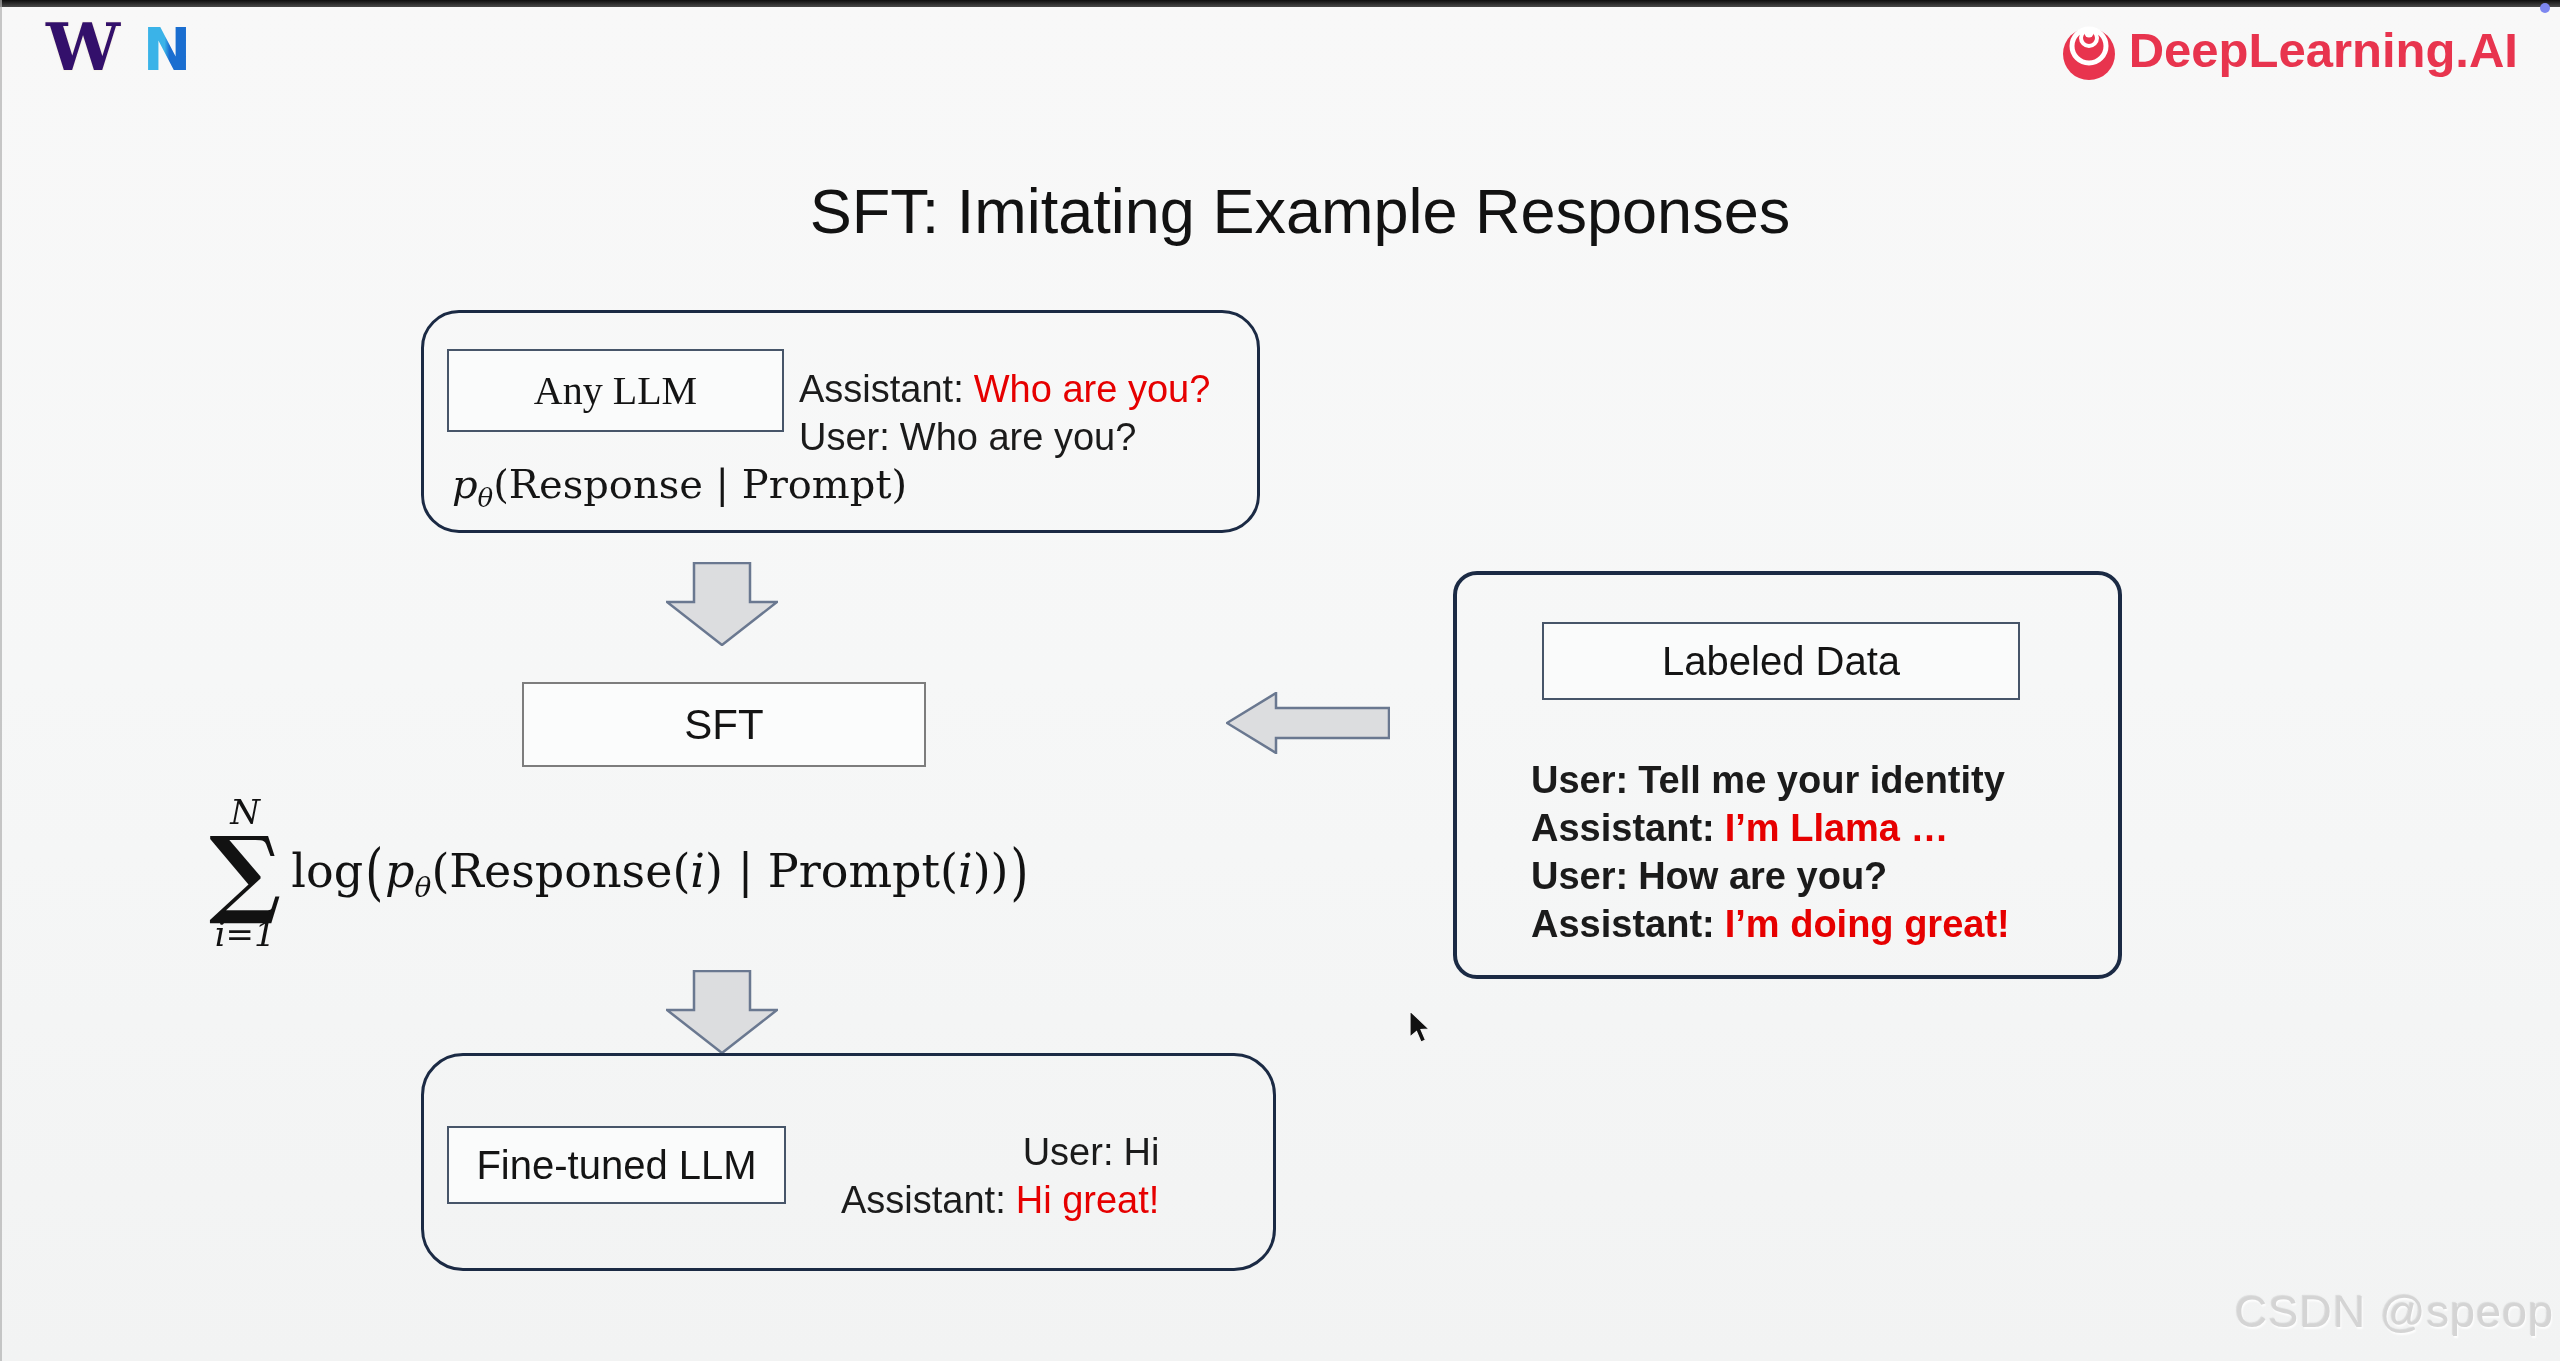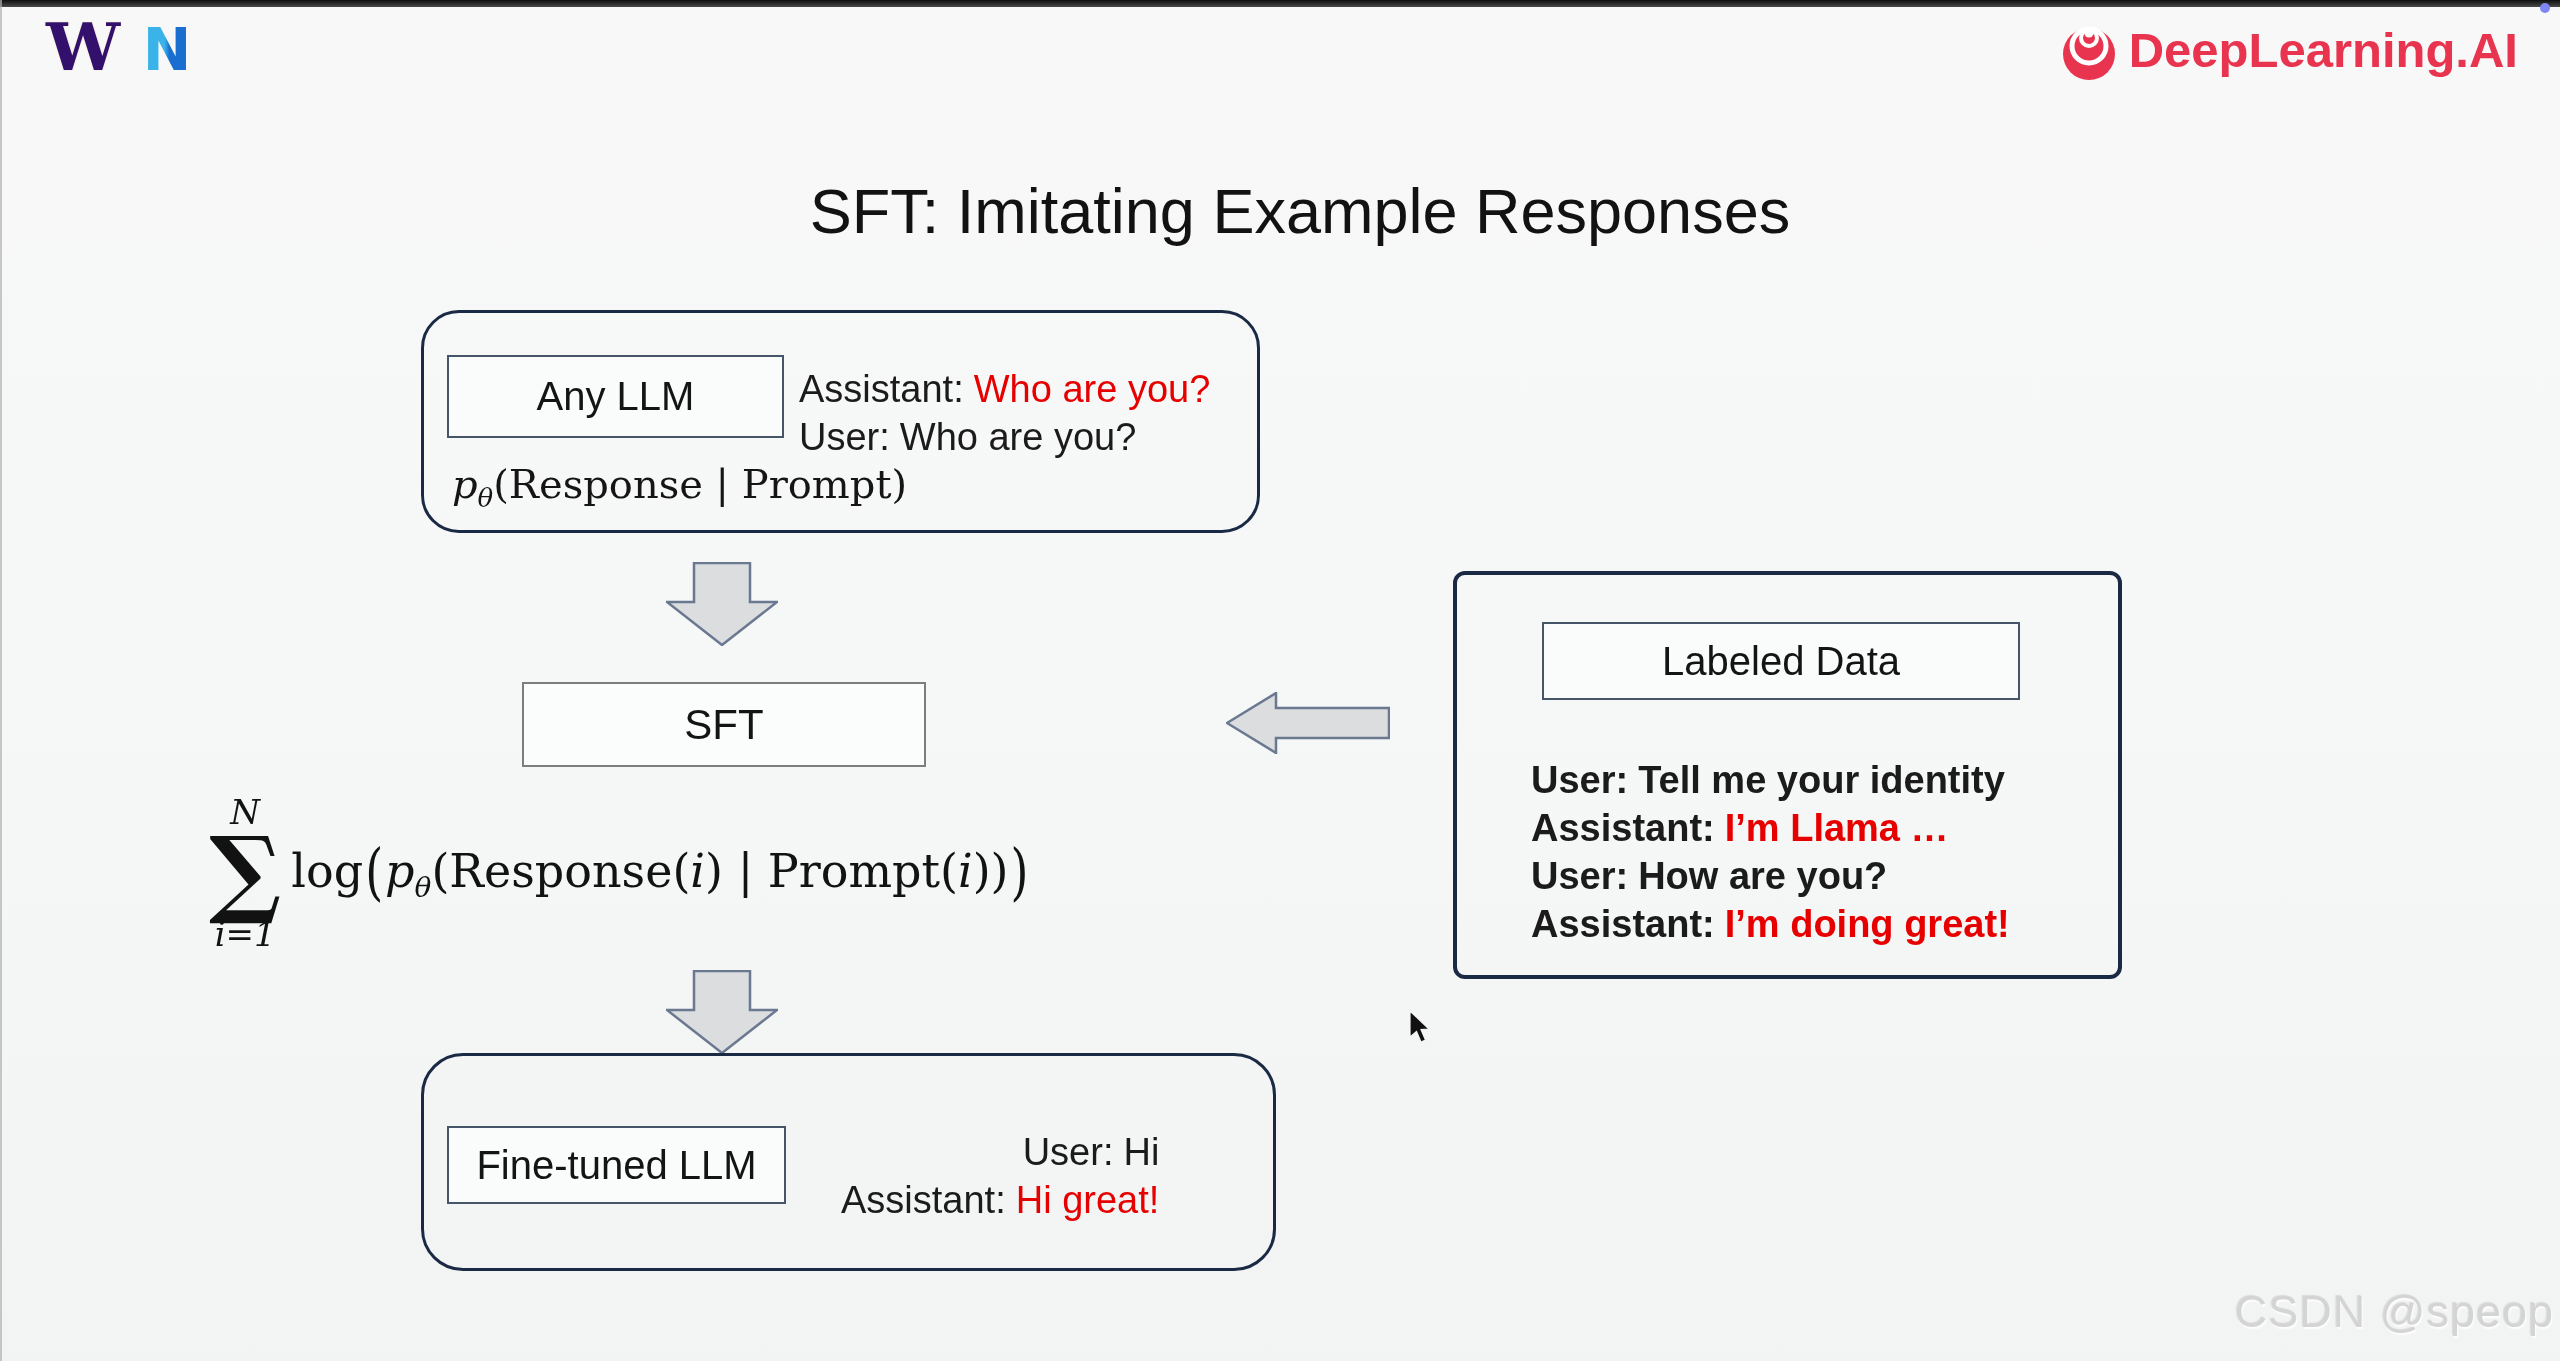--- a/index.html
+++ b/index.html
@@ -26,32 +26,32 @@
 
   
   .round-box{position:absolute;border:3px solid #1b2a44;background:transparent;}
   .inner-rect{position:absolute;border:2px solid #475569;background:#fafbfb;
     display:flex;align-items:center;justify-content:center;font-size:40px;color:#141414;}
   .convo{position:absolute;font-size:38px;line-height:48px;color:#1b1b1b;white-space:nowrap;}
   .convo-prefix{margin-right:10px;}
   .red{color:#e60000;}
 
   .box-anyllm{left:421px;top:310px;width:833px;height:217px;border-radius:38px;}
-  .anyllm-rect{left:23px;top:42px;width:333px;height:79px;}
+  .anyllm-rect{left:23px;top:36px;width:333px;height:79px;font-family:Liberation Serif, serif;}
   .anyllm-convo{left:375px;top:52px;}
   .formula-small{position:absolute;left:28px;top:148px;font-family:"DejaVu Serif",serif;
     font-size:40px;color:#151515;white-space:nowrap;}
   .formula-small .it{font-style:italic;}
   .formula-small sub{font-size:26px;font-style:italic;}
 
   .sft-box{position:absolute;left:522px;top:682px;width:400px;height:81px;
     border:2px solid #7d7d7d;background:#fbfcfc;display:flex;align-items:center;
     justify-content:center;font-size:42px;color:#141414;}
 
-  .box-labeled{left:1453px;top:571px;width:661px;height:400px;border-radius:12px;border-width:4px;}
+  .box-labeled{left:1453px;top:571px;width:661px;height:400px;border-radius:24px;border-width:4px;}
   .labeled-rect{left:85px;top:47px;width:474px;height:74px;}
   .labeled-convo{left:74px;top:181px;font-weight:bold;}
 
   .box-finetuned{left:421px;top:1053px;width:849px;height:212px;border-radius:42px;}
   .finetuned-rect{left:23px;top:70px;width:335px;height:74px;}
   .finetuned-convo{left:417px;top:72px;text-align:right;}
 
   .arrow{position:absolute;}
 
   

